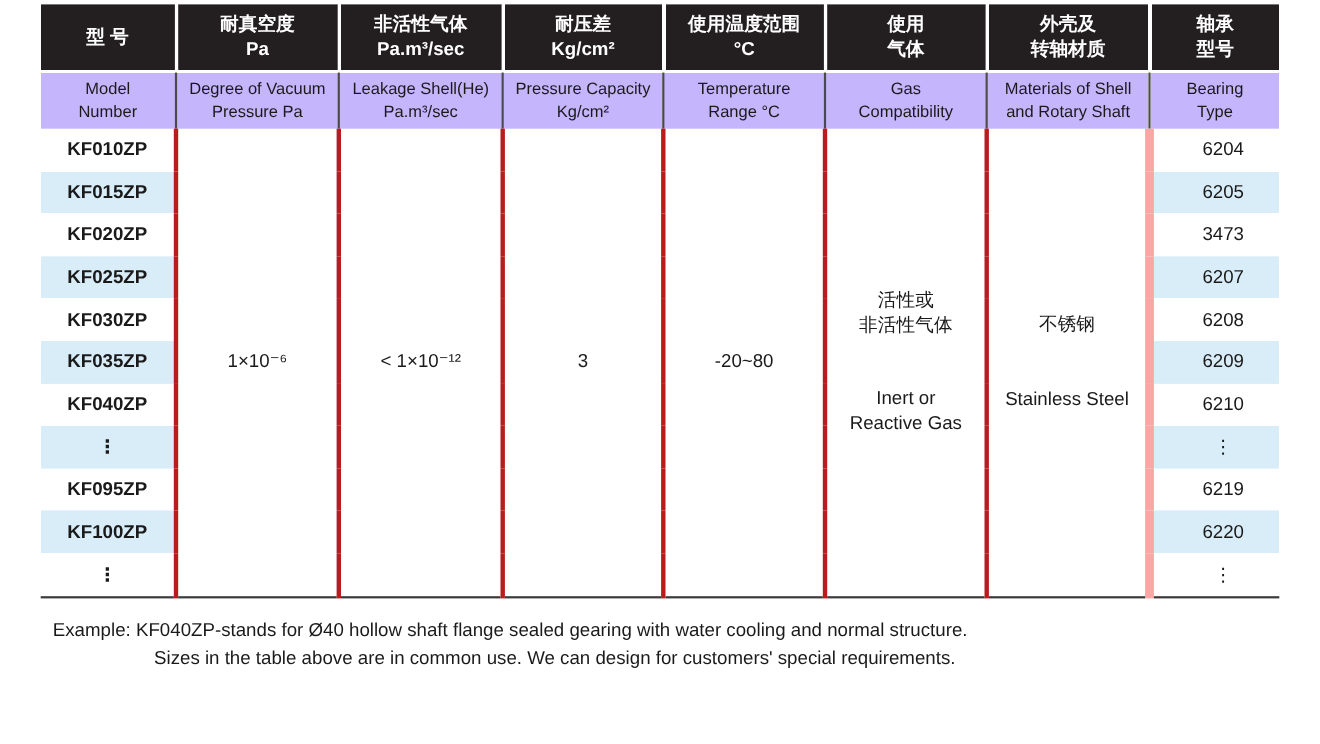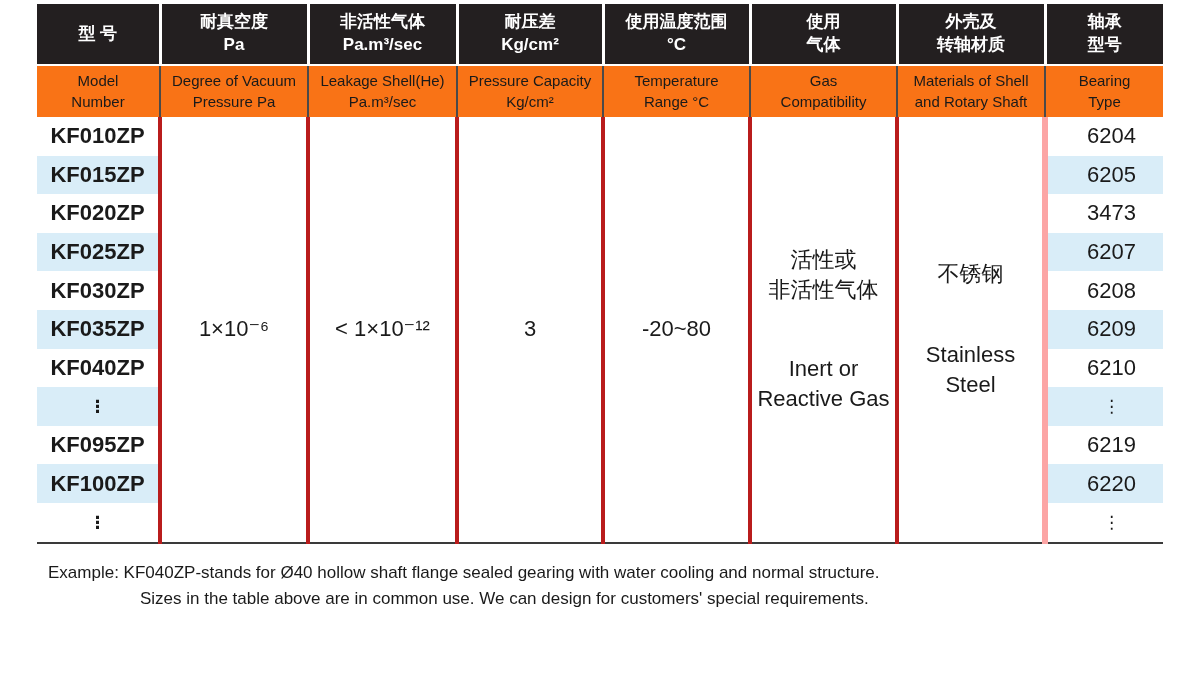--- a/index.html
+++ b/index.html
@@ -36,41 +36,41 @@
     height: 60px;
     font-size: 17px;
     font-weight: bold;
     line-height: 1.35;
     white-space: pre-line;
     border-left: 3px solid #ffffff;
     border-bottom: 2px solid #ffffff;
   }
   tr.head-zh th:first-child { border-left: none; }
   tr.head-en th {
-    background: #f97316;
+    background: #c4b5fd;
     color: #1a1a1a;
     height: 51px;
     font-size: 15px;
     font-weight: normal;
     line-height: 1.35;
     white-space: pre-line;
     border-left: 2px solid #4a4a4a;
   }
   tr.head-en th:first-child { border-left: none; }
   tbody td {
     height: 38.6px;
-    font-size: 22px;
+    font-size: 17px;
     background: #ffffff;
   }
   td.model-cell {
     font-weight: bold;
     border-right: 2px solid #4a4a4a;
   }
   td.bearing-cell {
-    border-left: 6px solid #fca5a5;
+    border-left: 8px solid #fca5a5;
     padding-left: 12px;
   }
   td.merged-cell {
     border-left: 4px solid #b91c1c;
     white-space: pre-line;
     line-height: 1.35;
   }
   tbody tr:nth-child(even) td.stripe { background: #d9edf8; }
   td.ellipsis-cell { font-size: 17px; letter-spacing: 0; line-height: 1; }
   .merged-zh { white-space: pre-line; margin-bottom: 20px; }

